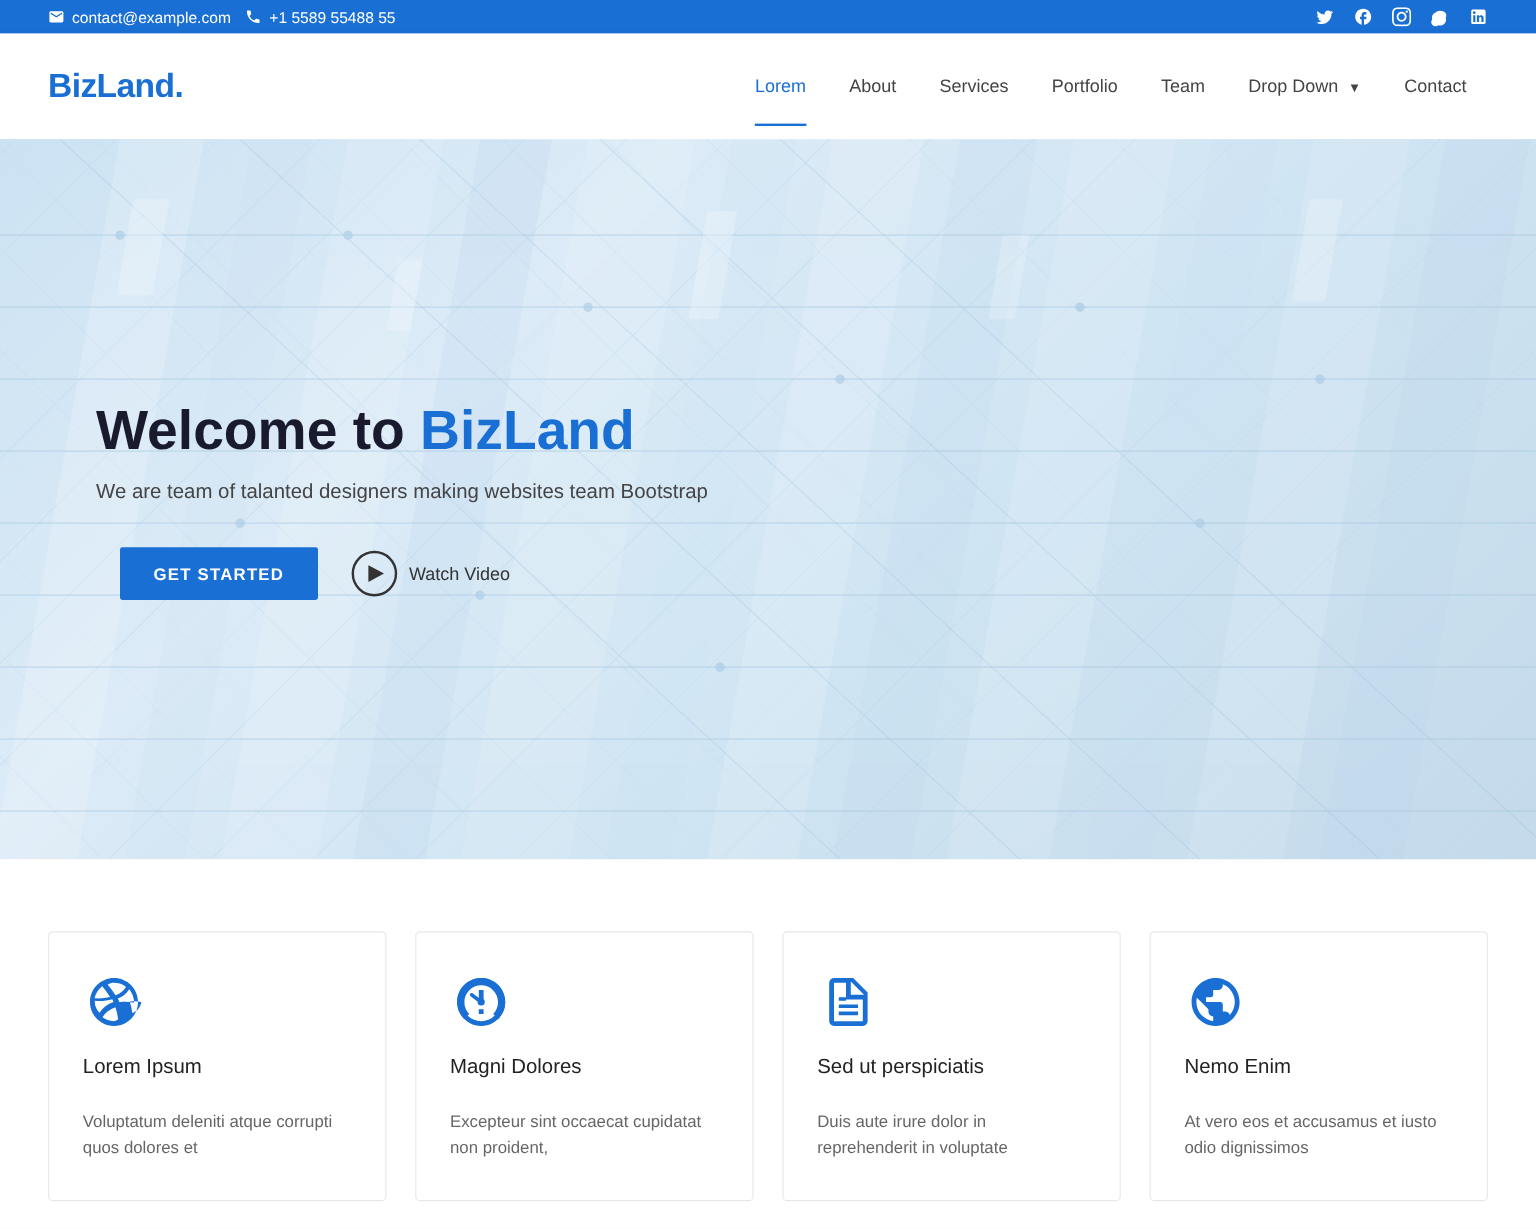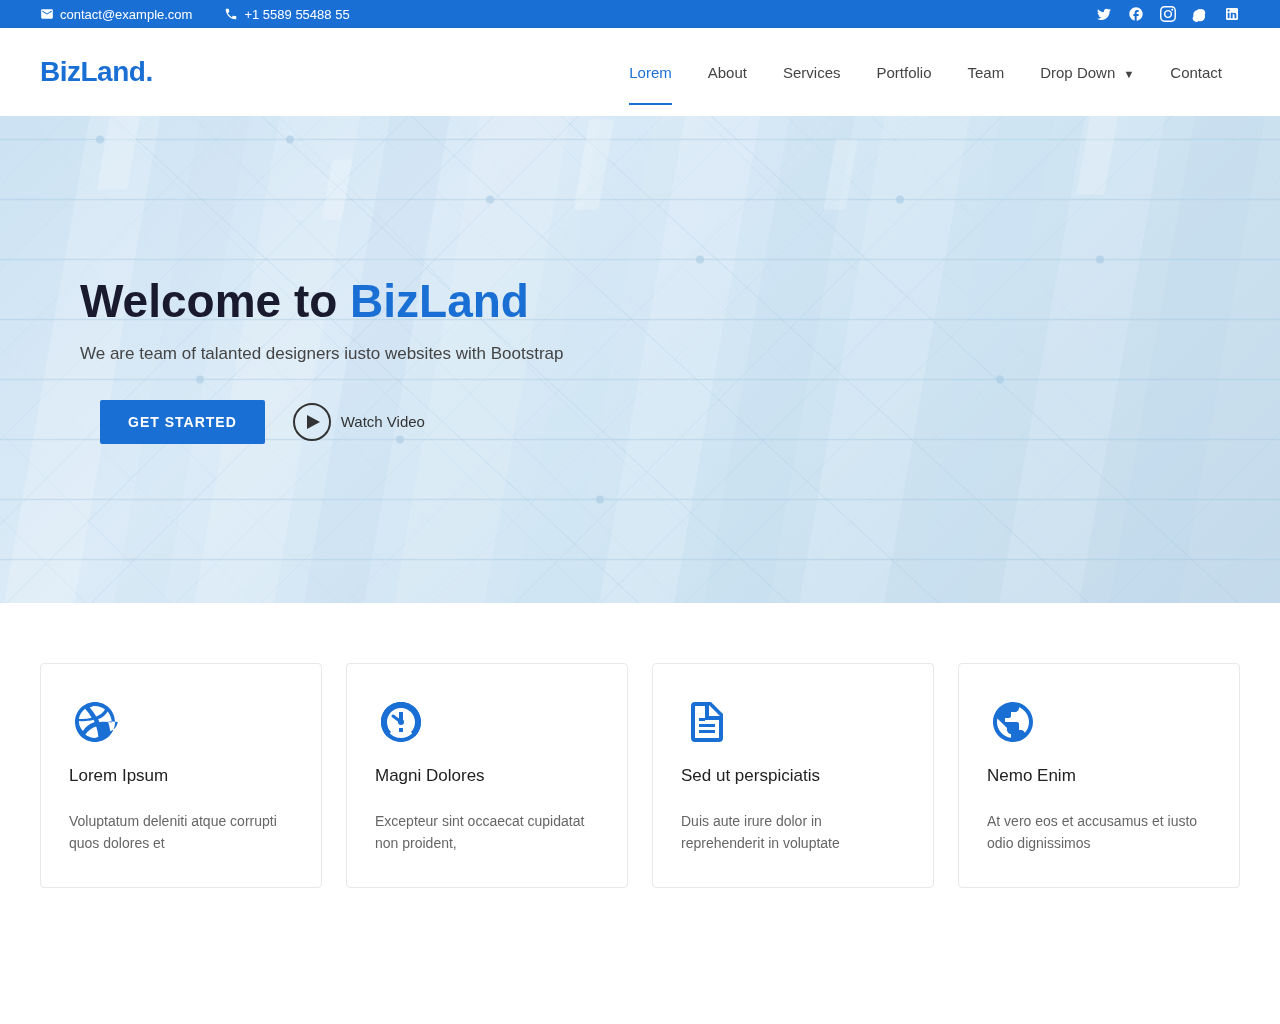--- a/index.html
+++ b/index.html
@@ -8,21 +8,21 @@
     
     .top-bar {
       background: #1a6fd4;
       color: #fff;
       font-size: 13px;
       padding: 6px 40px;
       display: flex;
       align-items: center;
       justify-content: space-between;
     }
-    .top-bar-left { display: flex; gap: 32px; align-items: center; }
+    .top-bar-left { display: flex; gap: 12px; align-items: center; }
     .top-bar-left span { display: flex; align-items: center; gap: 6px; }
     .top-bar-right { display: flex; gap: 16px; align-items: center; }
     .top-bar-right a {
       color: #fff;
       text-decoration: none;
       font-size: 15px;
       display: flex; align-items: center;
     }
 
     
@@ -69,21 +69,21 @@
       right: 18px;
       height: 2px;
       background: #1a6fd4;
     }
     .dropdown-arrow { font-size: 11px; margin-left: 4px; }
 
     
     .hero {
       position: relative;
       width: 100%;
-      height: 487px;
+      height: 600px;
       background: linear-gradient(135deg, #c8dff0 0%, #e8f0f8 30%, #d0e4f0 60%, #b8cfe0 100%);
       display: flex;
       align-items: center;
       overflow: hidden;
     }
     .hero-bg {
       position: absolute;
       inset: 0;
       background:
         repeating-linear-gradient(
@@ -342,21 +342,21 @@
         <circle cx="400" cy="380" r="4" fill="rgba(150,190,220,0.7)"></circle>
         <circle cx="600" cy="440" r="4" fill="rgba(150,190,220,0.7)"></circle>
         <circle cx="1000" cy="320" r="4" fill="rgba(150,190,220,0.7)"></circle>
       </g>
     </svg>
   </div>
   <div class="hero-content">
     <h1 class="hero-title">
       <span>Welcome to </span><span class="blue">BizLand</span>
     </h1>
-    <p class="hero-subtitle">We are team of talanted designers iusto websites with Bootstrap</p>
+    <p class="hero-subtitle">We are team of talanted designers making websites team Bootstrap</p>
     <div class="hero-buttons">
       <button class="btn-get-started">GET STARTED</button>
       <button class="btn-watch-video">
         <div class="play-icon"></div>
         <span>Watch Video</span>
       </button>
     </div>
   </div>
 </section>
 

